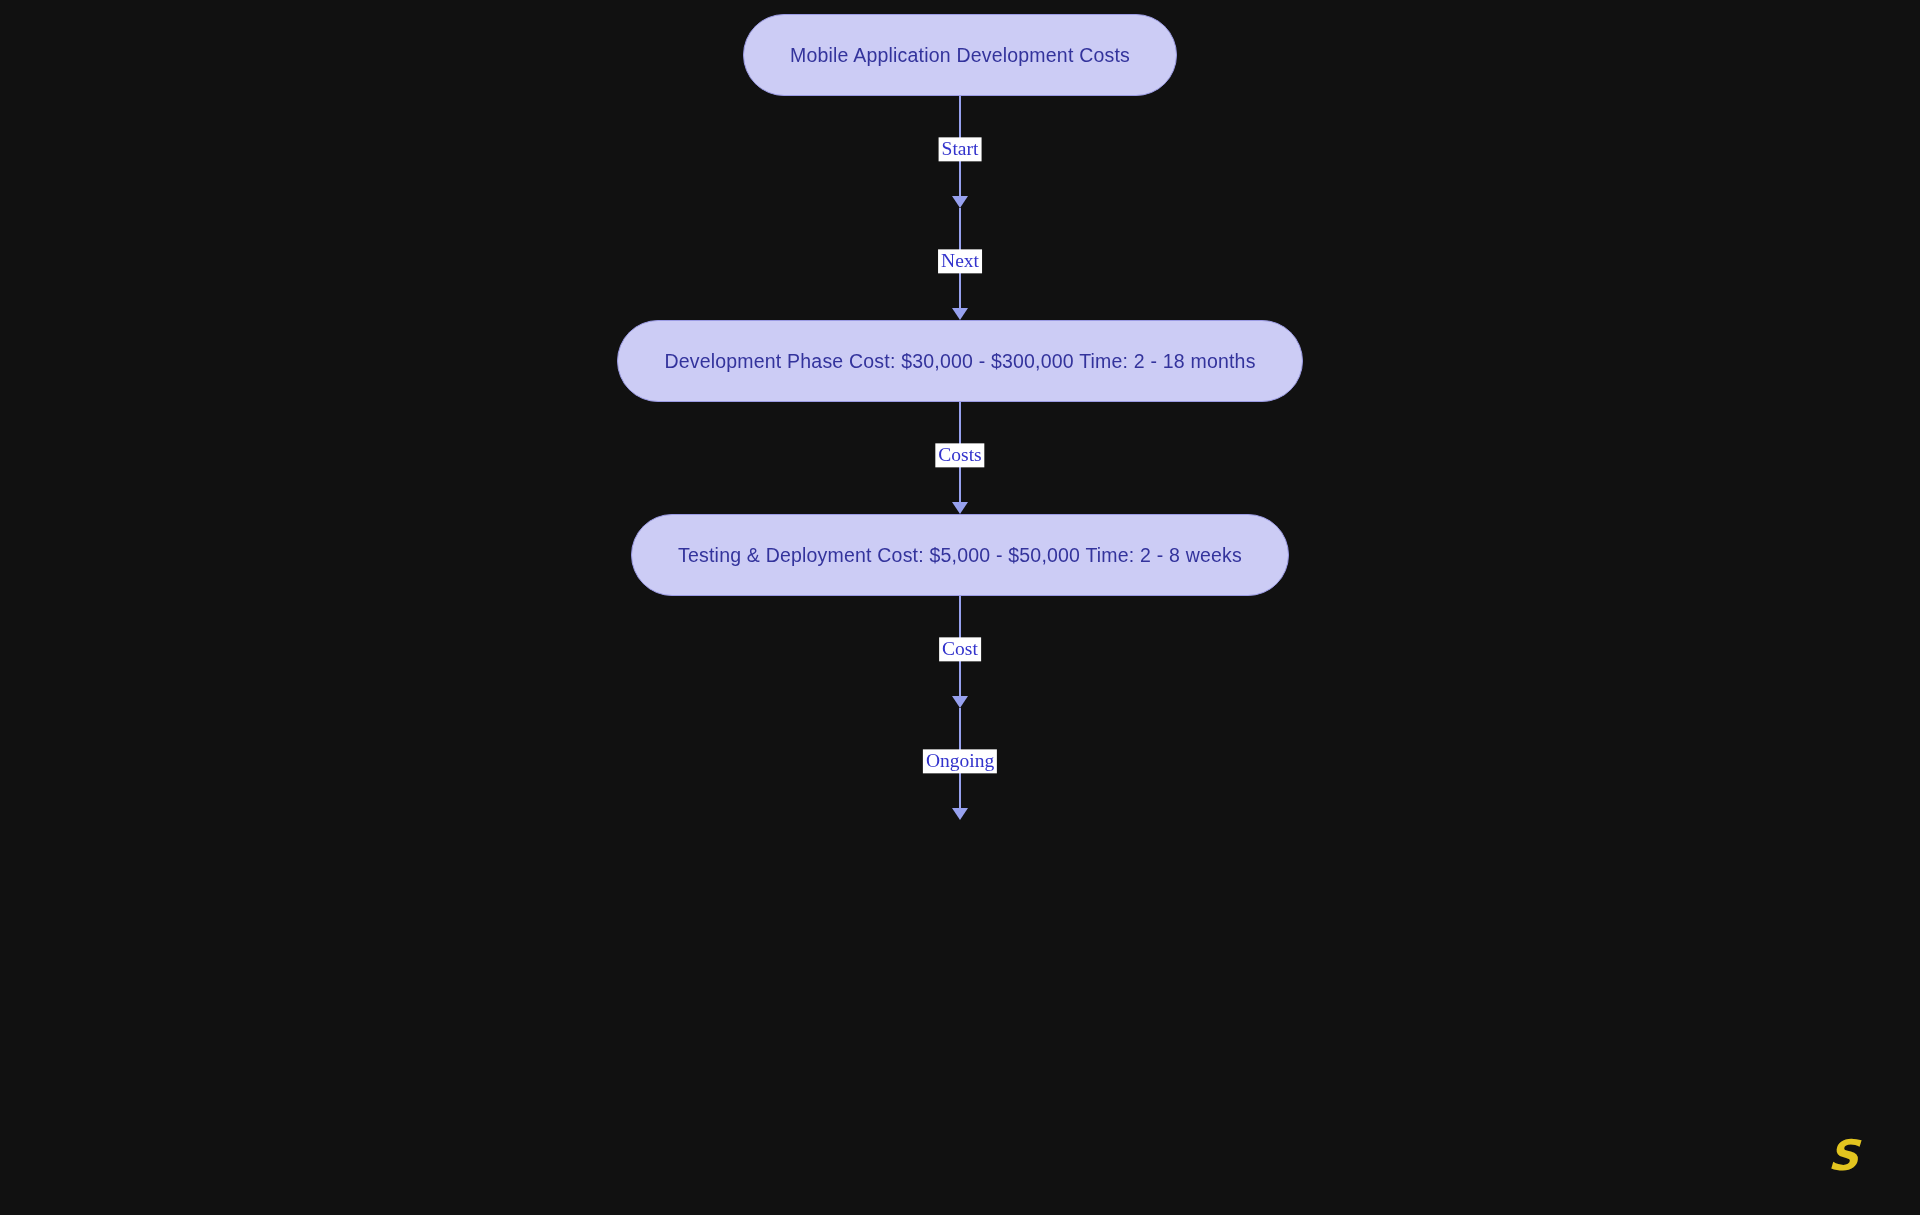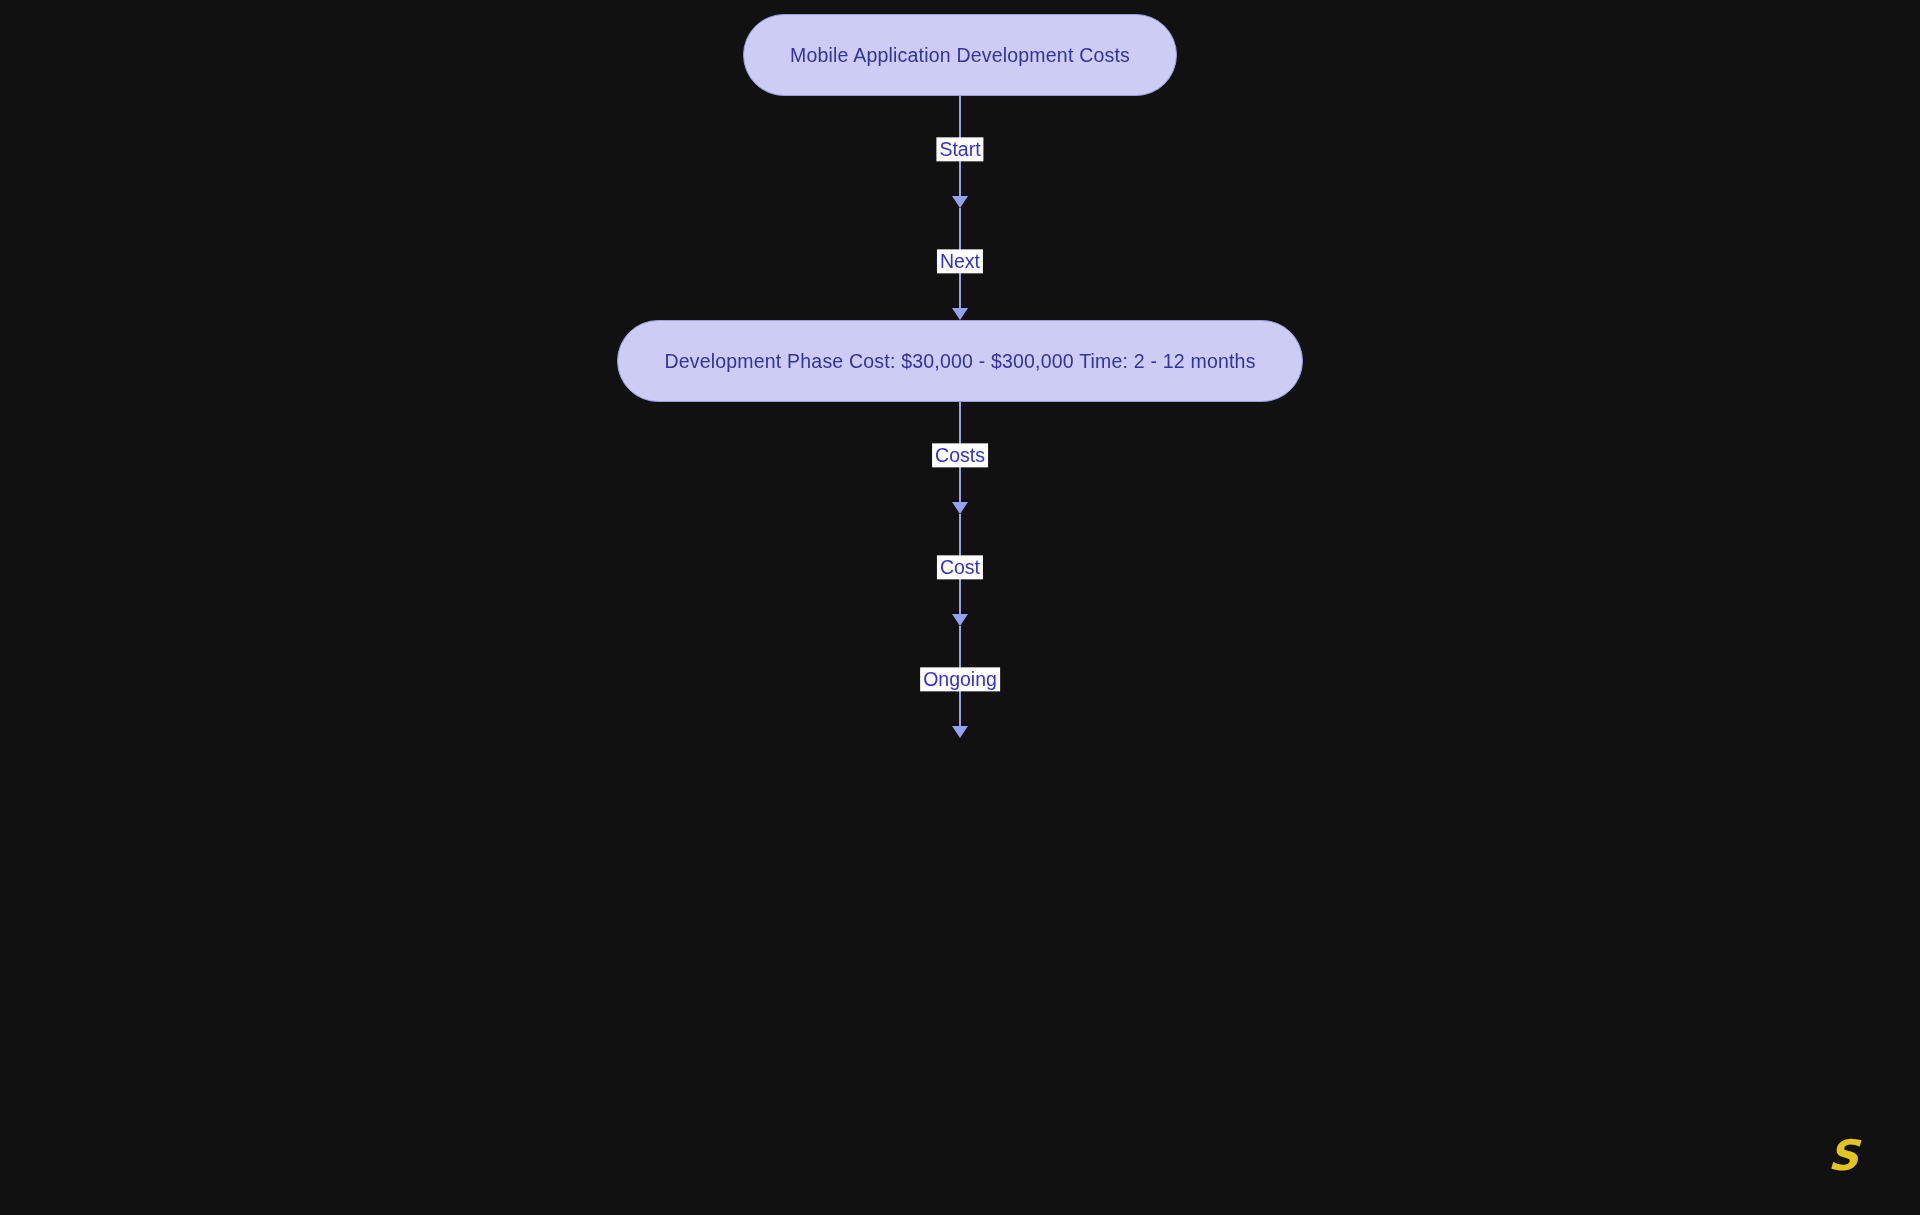--- a/index.html
+++ b/index.html
@@ -59,20 +59,21 @@
     position: absolute;
     top: 50%;
     left: 50%;
     transform: translate(-50%, -60%);
     background: #ffffff;
     color: #3333cc;
     font-size: 19.5px;
     line-height: 1.15;
     padding: 1px 3px;
     white-space: nowrap;
+    font-family: Liberation Serif, serif;
   }
   .logo {
     position: absolute;
     right: 58px;
     bottom: 38px;
     color: #e3c51f;
     font-size: 42px;
     font-weight: 800;
     font-style: italic;
     transform: skewX(-6deg);
@@ -96,29 +97,32 @@
   </div>
 
 
   <div class="connector">
     <div class="edge-line"></div>
     <div class="arrowhead"></div>
     <div class="edge-label">Next</div>
   </div>
 
   <div class="node">
-    <span>Development Phase Cost: $30,000 - $300,000 Time: 2 - 12 months</span>
+    <span>Development Phase Cost: $30,000 - $300,000 Time: 2 - 18 months</span>
   </div>
 
   <div class="connector">
     <div class="edge-line"></div>
     <div class="arrowhead"></div>
     <div class="edge-label">Costs</div>
   </div>
 
+  <div class="node">
+    <span>Testing &amp; Deployment Cost: $5,000 - $50,000 Time: 2 - 8 weeks</span>
+  </div>
 
   <div class="connector">
     <div class="edge-line"></div>
     <div class="arrowhead"></div>
     <div class="edge-label">Cost</div>
   </div>
 
 
   <div class="connector">
     <div class="edge-line"></div>

